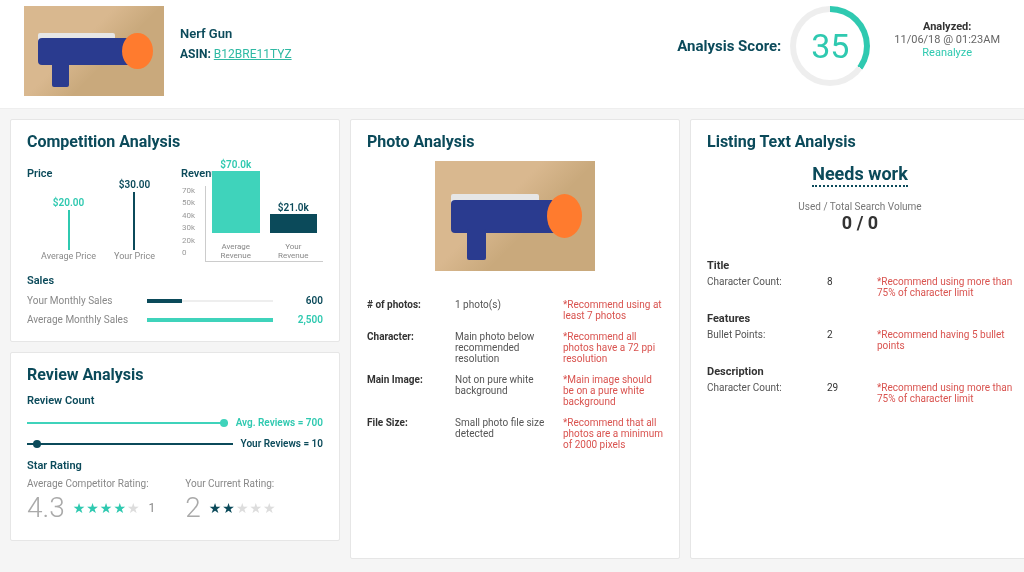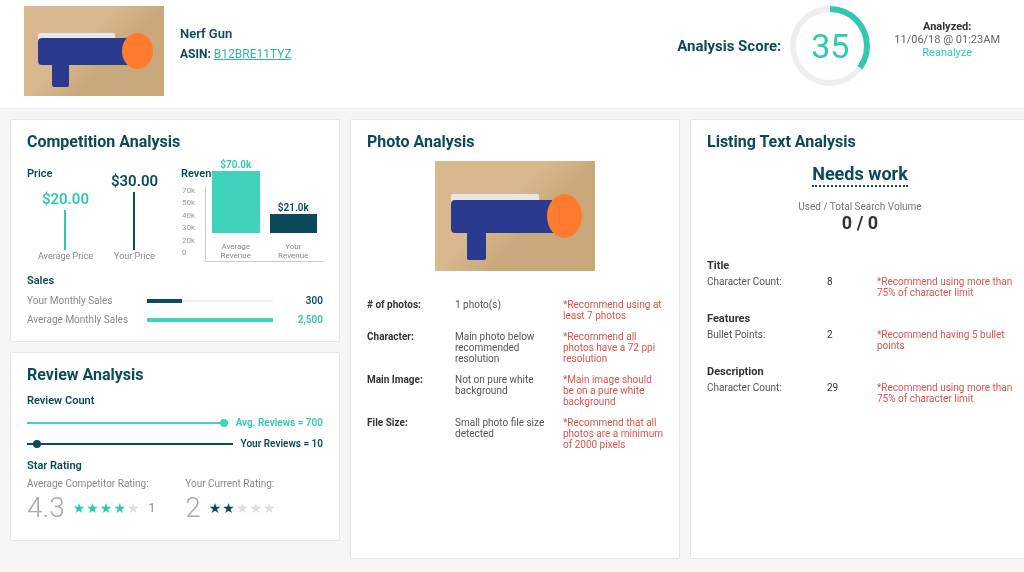--- a/index.html
+++ b/index.html
@@ -62,21 +62,21 @@
   padding: 12px 16px 16px 16px;
 }
 .card h2 { color:#0b4a5a; font-size:16px; font-weight:700; margin-bottom:10px; }
 .sub { color:#0b4a5a; font-weight:600; font-size:11px; margin: 6px 0; }
 
 
 .comp-top { display:flex; gap:12px; }
 .price-col, .rev-col { flex:1; }
 .price-bars { display:flex; gap:18px; height:76px; align-items:flex-end; justify-content:center; }
 .pbar { display:flex; flex-direction:column; align-items:center; }
-.pbar .val { color:#2fc9b0; font-size:15px; font-weight:600; margin-bottom:2px;}
+.pbar .val { color:#2fc9b0; font-size:10px; font-weight:600; margin-bottom:2px;}
 .pbar .line { width:2px; background:#2fc9b0; }
 .pbar .cap { font-size:9px; color:#888; text-align:center; margin-top:2px; line-height:1.1;}
 .pbar.dark .line { background:#0b4a5a; }
 .pbar.dark .val { color:#0b4a5a; }
 .rev-chart { height:76px; position:relative; border-left:1px solid #ccc; border-bottom:1px solid #ccc; }
 .rev-chart .ticks { position:absolute; left:-24px; top:0; bottom:4px; display:flex; flex-direction:column; justify-content:space-between; font-size:8px; color:#999;}
 .rev-chart .bars { position:absolute; left:6px; right:6px; bottom:0; top:0; display:flex; gap:10px; align-items:flex-end;}
 .rev-bar { flex:1; display:flex; flex-direction:column; align-items:center; }
 .rev-bar .bval { font-size:10px; font-weight:600; margin-bottom:1px;}
 .rev-bar .rect { width:100%; }
@@ -214,21 +214,21 @@
             </div>
           </div>
         </div>
       </div>
       <div class="sub" style="margin-top:12px">Sales</div>
       <div class="sales-row your">
         <div class="lbl">Your Monthly Sales</div>
         <div class="bar">
             <div class="fill"></div>
           </div>
-        <div class="num">300</div>
+        <div class="num">600</div>
       </div>
       <div class="sales-row avg">
         <div class="lbl">Average Monthly Sales</div>
         <div class="bar">
             <div class="fill"></div>
           </div>
         <div class="num">2,500</div>
       </div>
     </div>
 

